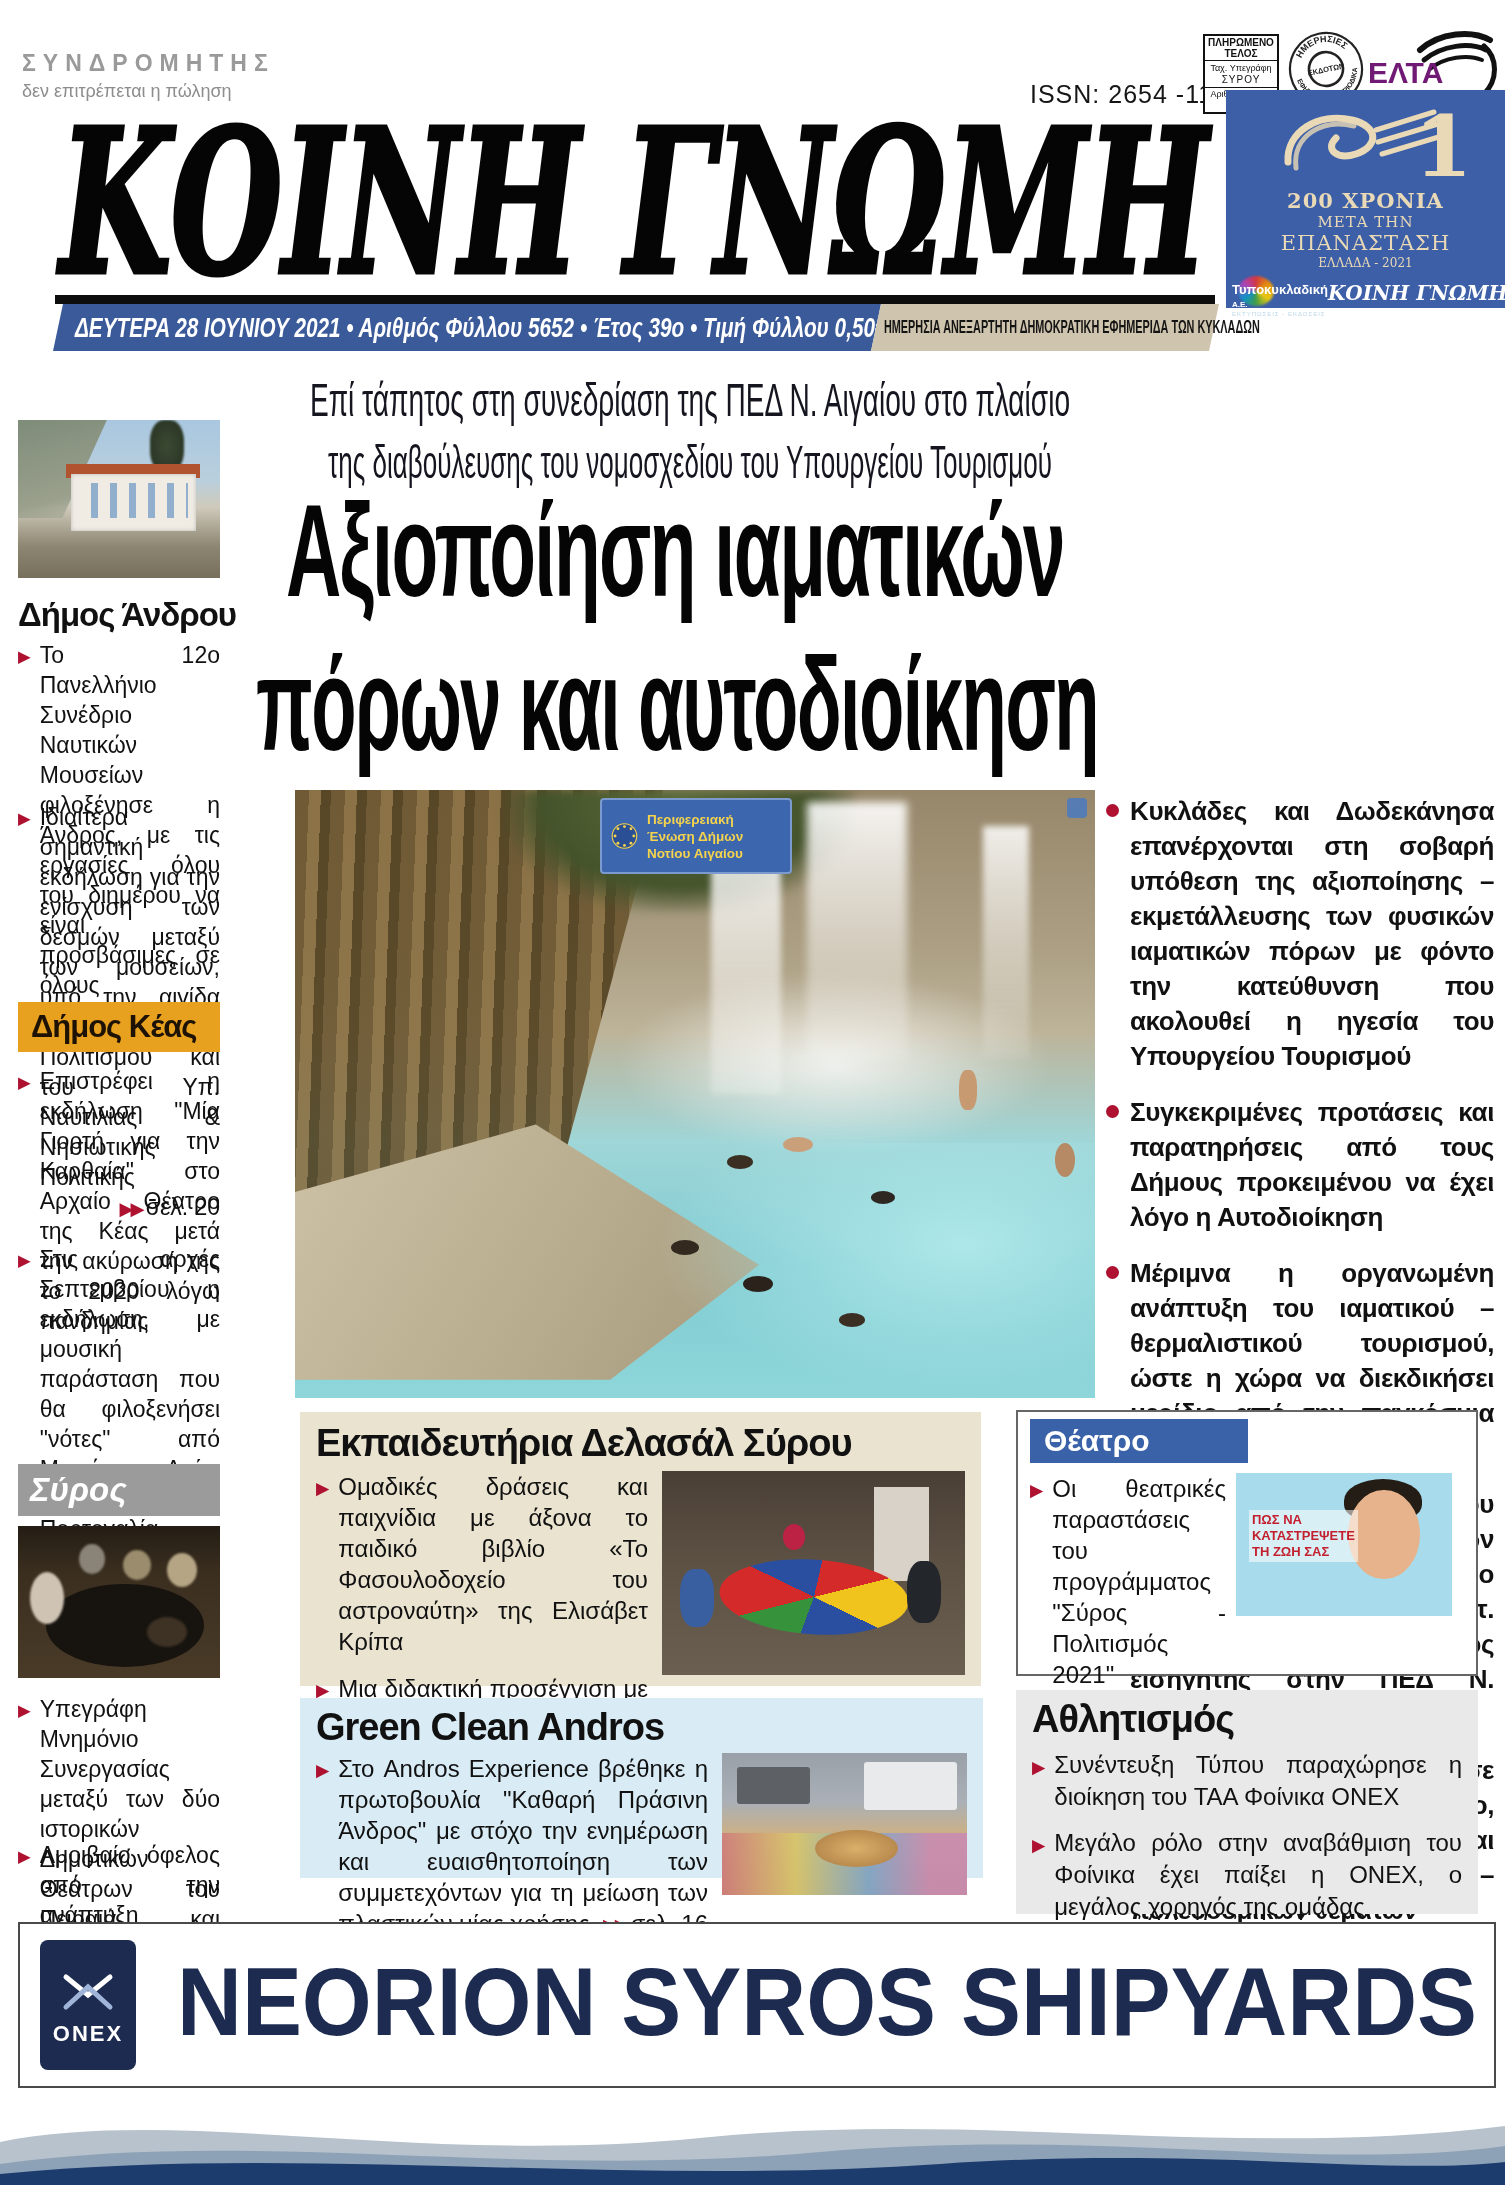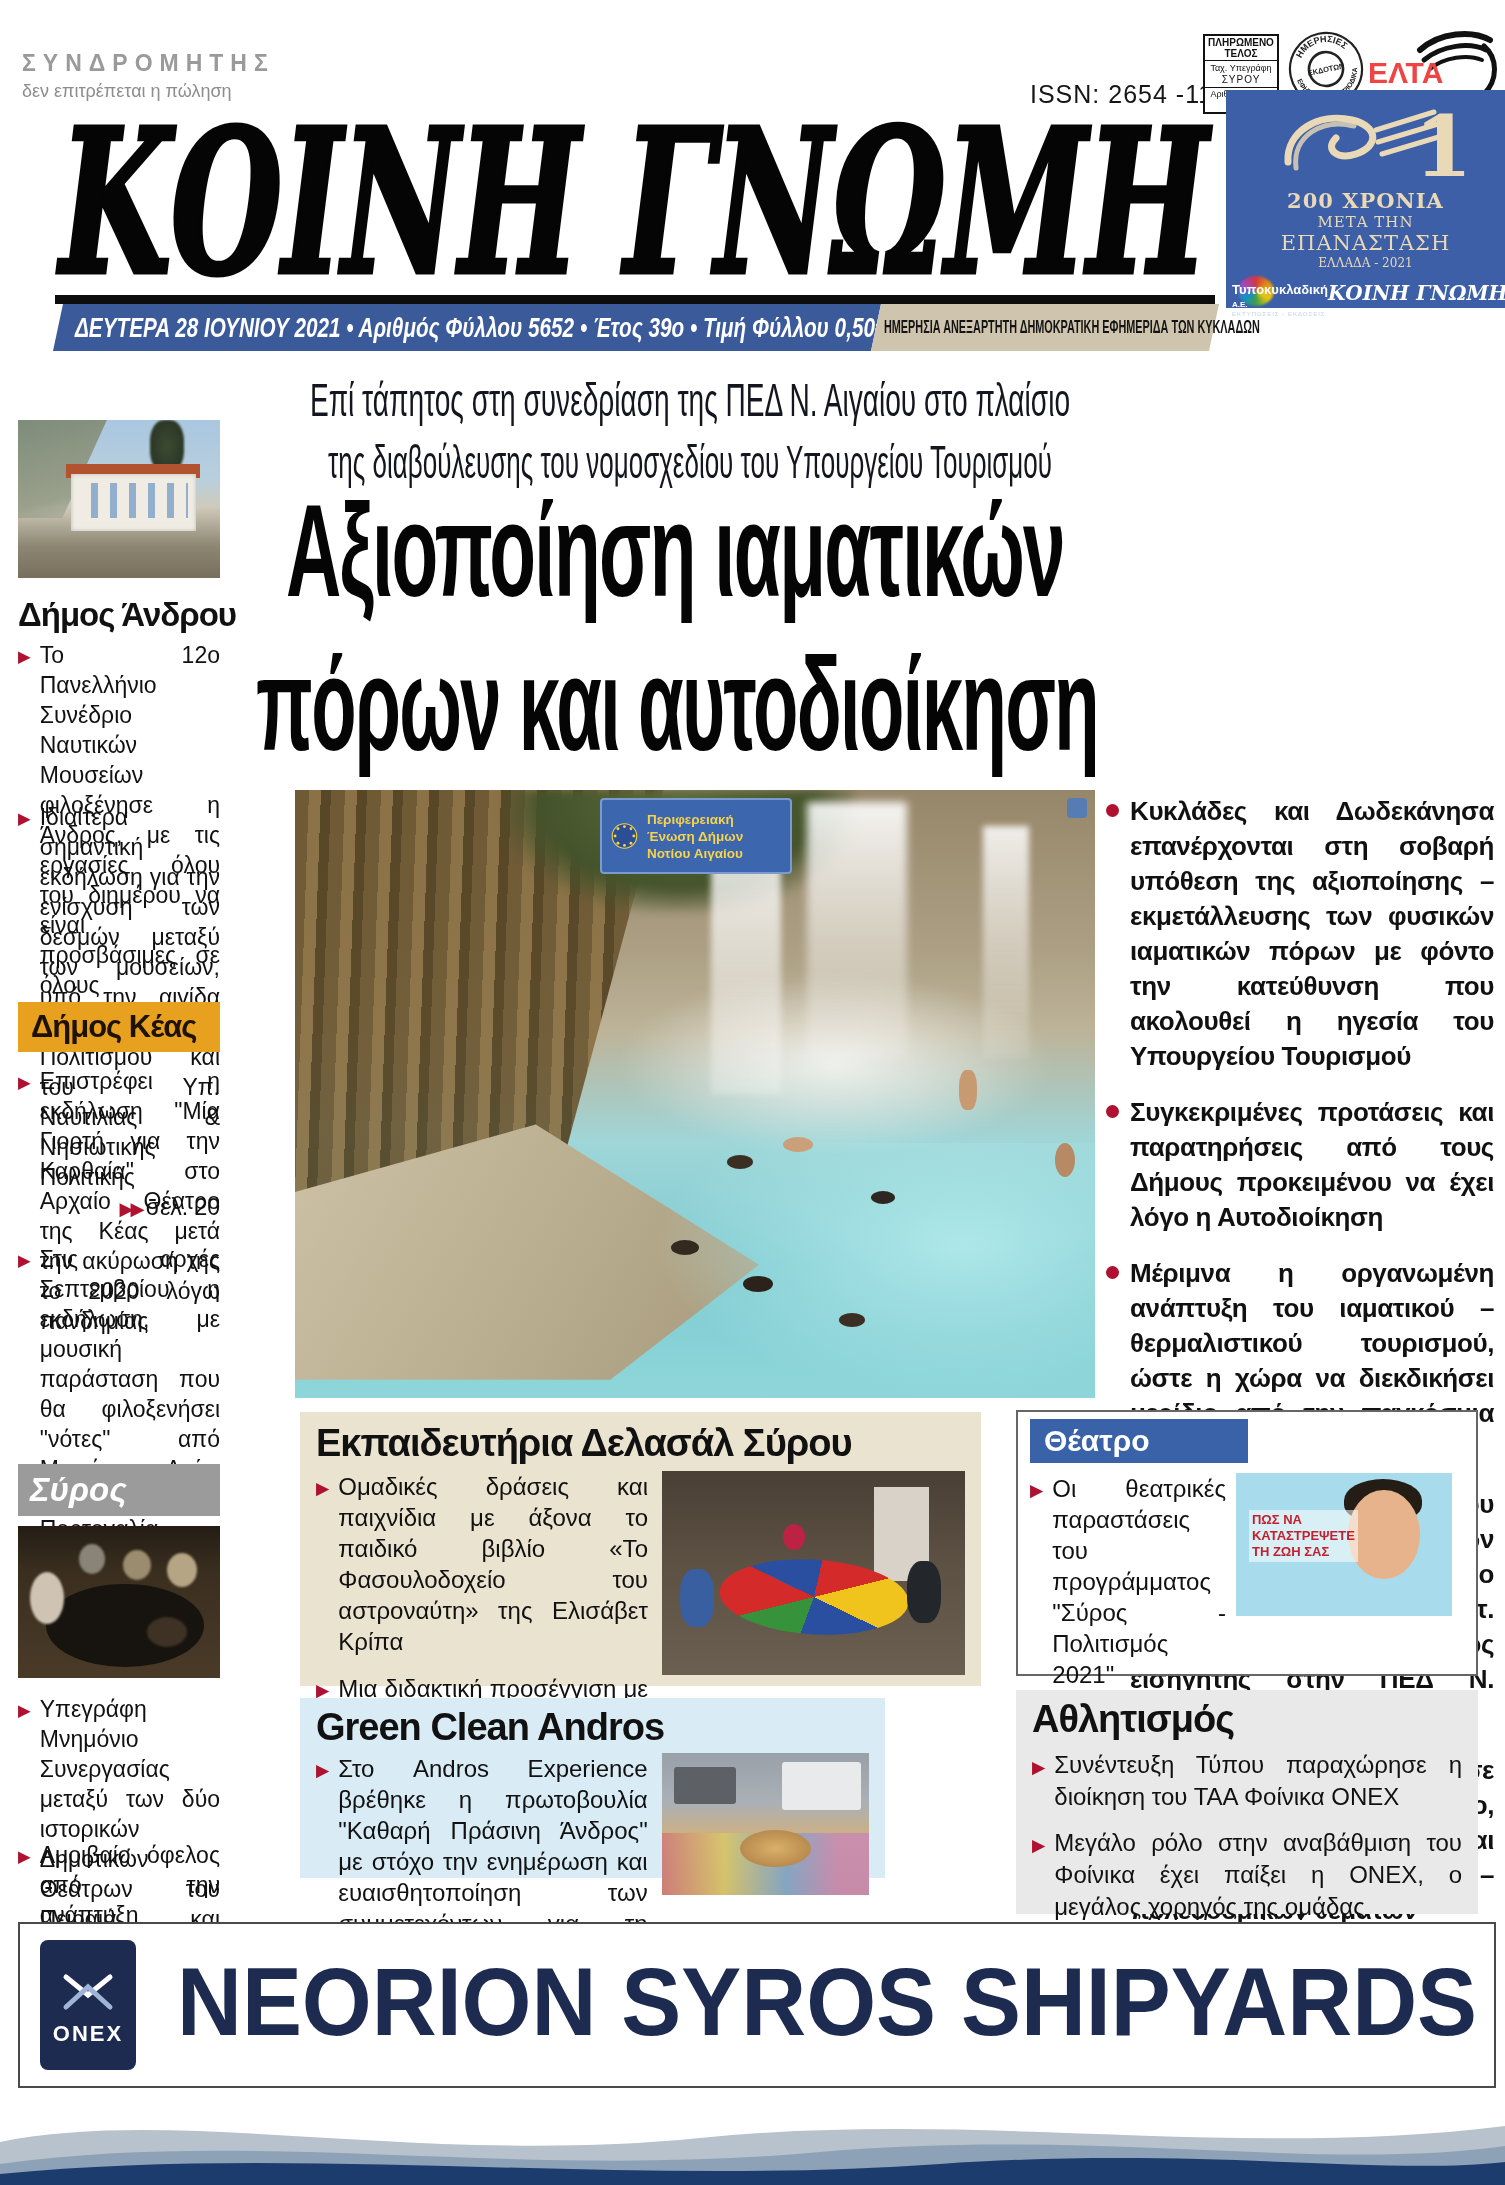--- a/index.html
+++ b/index.html
@@ -96,21 +96,21 @@
   
   .boxhead{font-size:38px;font-weight:bold;letter-spacing:-1px;}
   .delasal{left:300px;top:1412px;width:681px;height:274px;background:#eae3d0;box-sizing:border-box;padding:10px 16px;}
   .delasal .body{display:flex;gap:14px;margin-top:6px;}
   .delasal .txt{width:332px;font-size:24px;line-height:31px;display:flex;flex-direction:column;gap:16px;}
   .dphoto{position:relative;width:303px;height:204px;overflow:hidden;background:linear-gradient(180deg,#4a3f35 0%,#5d5144 45%,#6b5f52 100%);}
   .dphoto .door{position:absolute;right:12%;top:8%;width:18%;height:46%;background:#d8d2c8;}
   .dphoto .chute{position:absolute;left:50%;top:62%;width:190px;height:120px;transform:translate(-50%,-50%) scaleY(.62) rotate(8deg);border-radius:50%;
       background:conic-gradient(#d42a2a 0 60deg,#f0c31d 60deg 120deg,#2a4fa0 120deg 185deg,#37923c 185deg 240deg,#d42a2a 240deg 300deg,#2a4fa0 300deg 360deg);}
   .dphoto .kid{position:absolute;border-radius:40%;}
-  .green{left:300px;top:1698px;width:585px;height:180px;background:#d9ecf6;box-sizing:border-box;padding:8px 16px;}
+  .green{left:300px;top:1698px;width:683px;height:180px;background:#d9ecf6;box-sizing:border-box;padding:8px 16px;}
   .green .body{display:flex;gap:14px;margin-top:4px;}
   .green .txt{width:392px;font-size:24px;line-height:31px;}
   .gphoto{position:relative;width:245px;height:142px;overflow:hidden;background:linear-gradient(180deg,#9aa0a8 0%,#aab0b6 35%,#c9b089 55%,#b98f6d 100%);}
   .gphoto .van{position:absolute;right:4%;top:6%;width:38%;height:34%;background:#e8eaec;border-radius:3px;}
   .gphoto .car{position:absolute;left:6%;top:10%;width:30%;height:26%;background:#5d6166;border-radius:3px;}
   .gphoto .cloth{position:absolute;left:0;bottom:0;width:100%;height:44%;
       background:linear-gradient(90deg,#cf7a7a,#d9c96a 30%,#7aa8cf 60%,#c98ab4 85%);opacity:.85;}
   .gphoto .bask{position:absolute;left:38%;bottom:20%;width:34%;height:26%;background:radial-gradient(#d9b06a,#b5854a 80%);border-radius:50%;}
 
   .theatre{left:1016px;top:1410px;width:462px;height:266px;border:2px solid #666;box-sizing:border-box;background:#fff;padding:7px 12px;}
@@ -172,21 +172,21 @@
     </g>
   </svg>
 
   <div class="abs" style="left:1368px;top:28px;width:134px;height:76px;">
     <svg width="134" height="76" viewBox="0 0 134 76">
       <path d="M52,22 C72,4 104,2 122,12" fill="none" stroke="#111" stroke-width="6" stroke-linecap="round"></path>
       <path d="M56,32 C74,17 102,14 118,22" fill="none" stroke="#111" stroke-width="5" stroke-linecap="round"></path>
       <path d="M62,41 C76,29 100,26 114,32" fill="none" stroke="#111" stroke-width="4" stroke-linecap="round"></path>
       <path d="M116,18 C130,30 130,52 116,66 C110,72 100,75 92,74" fill="none" stroke="#111" stroke-width="5" stroke-linecap="round"></path>
     </svg>
-    <div style="position:absolute;left:0;bottom:14px;font-size:30px;font-weight:bold;color:#ef4444;">ΕΛΤΑ</div>
+    <div style="position:absolute;left:0;bottom:14px;font-size:30px;font-weight:bold;color:#701a75;">ΕΛΤΑ</div>
     <div style="position:absolute;left:0;bottom:2px;font-size:10px;font-weight:bold;color:#111;">Hellenic Post</div>
   </div>
 
   <svg class="abs masthead-svg" style="left:52px;top:86px" width="1165" height="218" viewBox="0 0 1165 218">
     <text x="8" y="186" font-size="198" fill="#050505" stroke="#050505" stroke-width="5" textLength="1148" lengthAdjust="spacingAndGlyphs">ΚΟΙΝΗ ΓΝΩΜΗ</text>
   </svg>
 
   <div class="abs annivbox">
     <svg width="200" height="86" viewBox="0 0 200 86" style="margin-top:6px">
       <g stroke="#ead9b6" fill="none" stroke-linecap="round">

